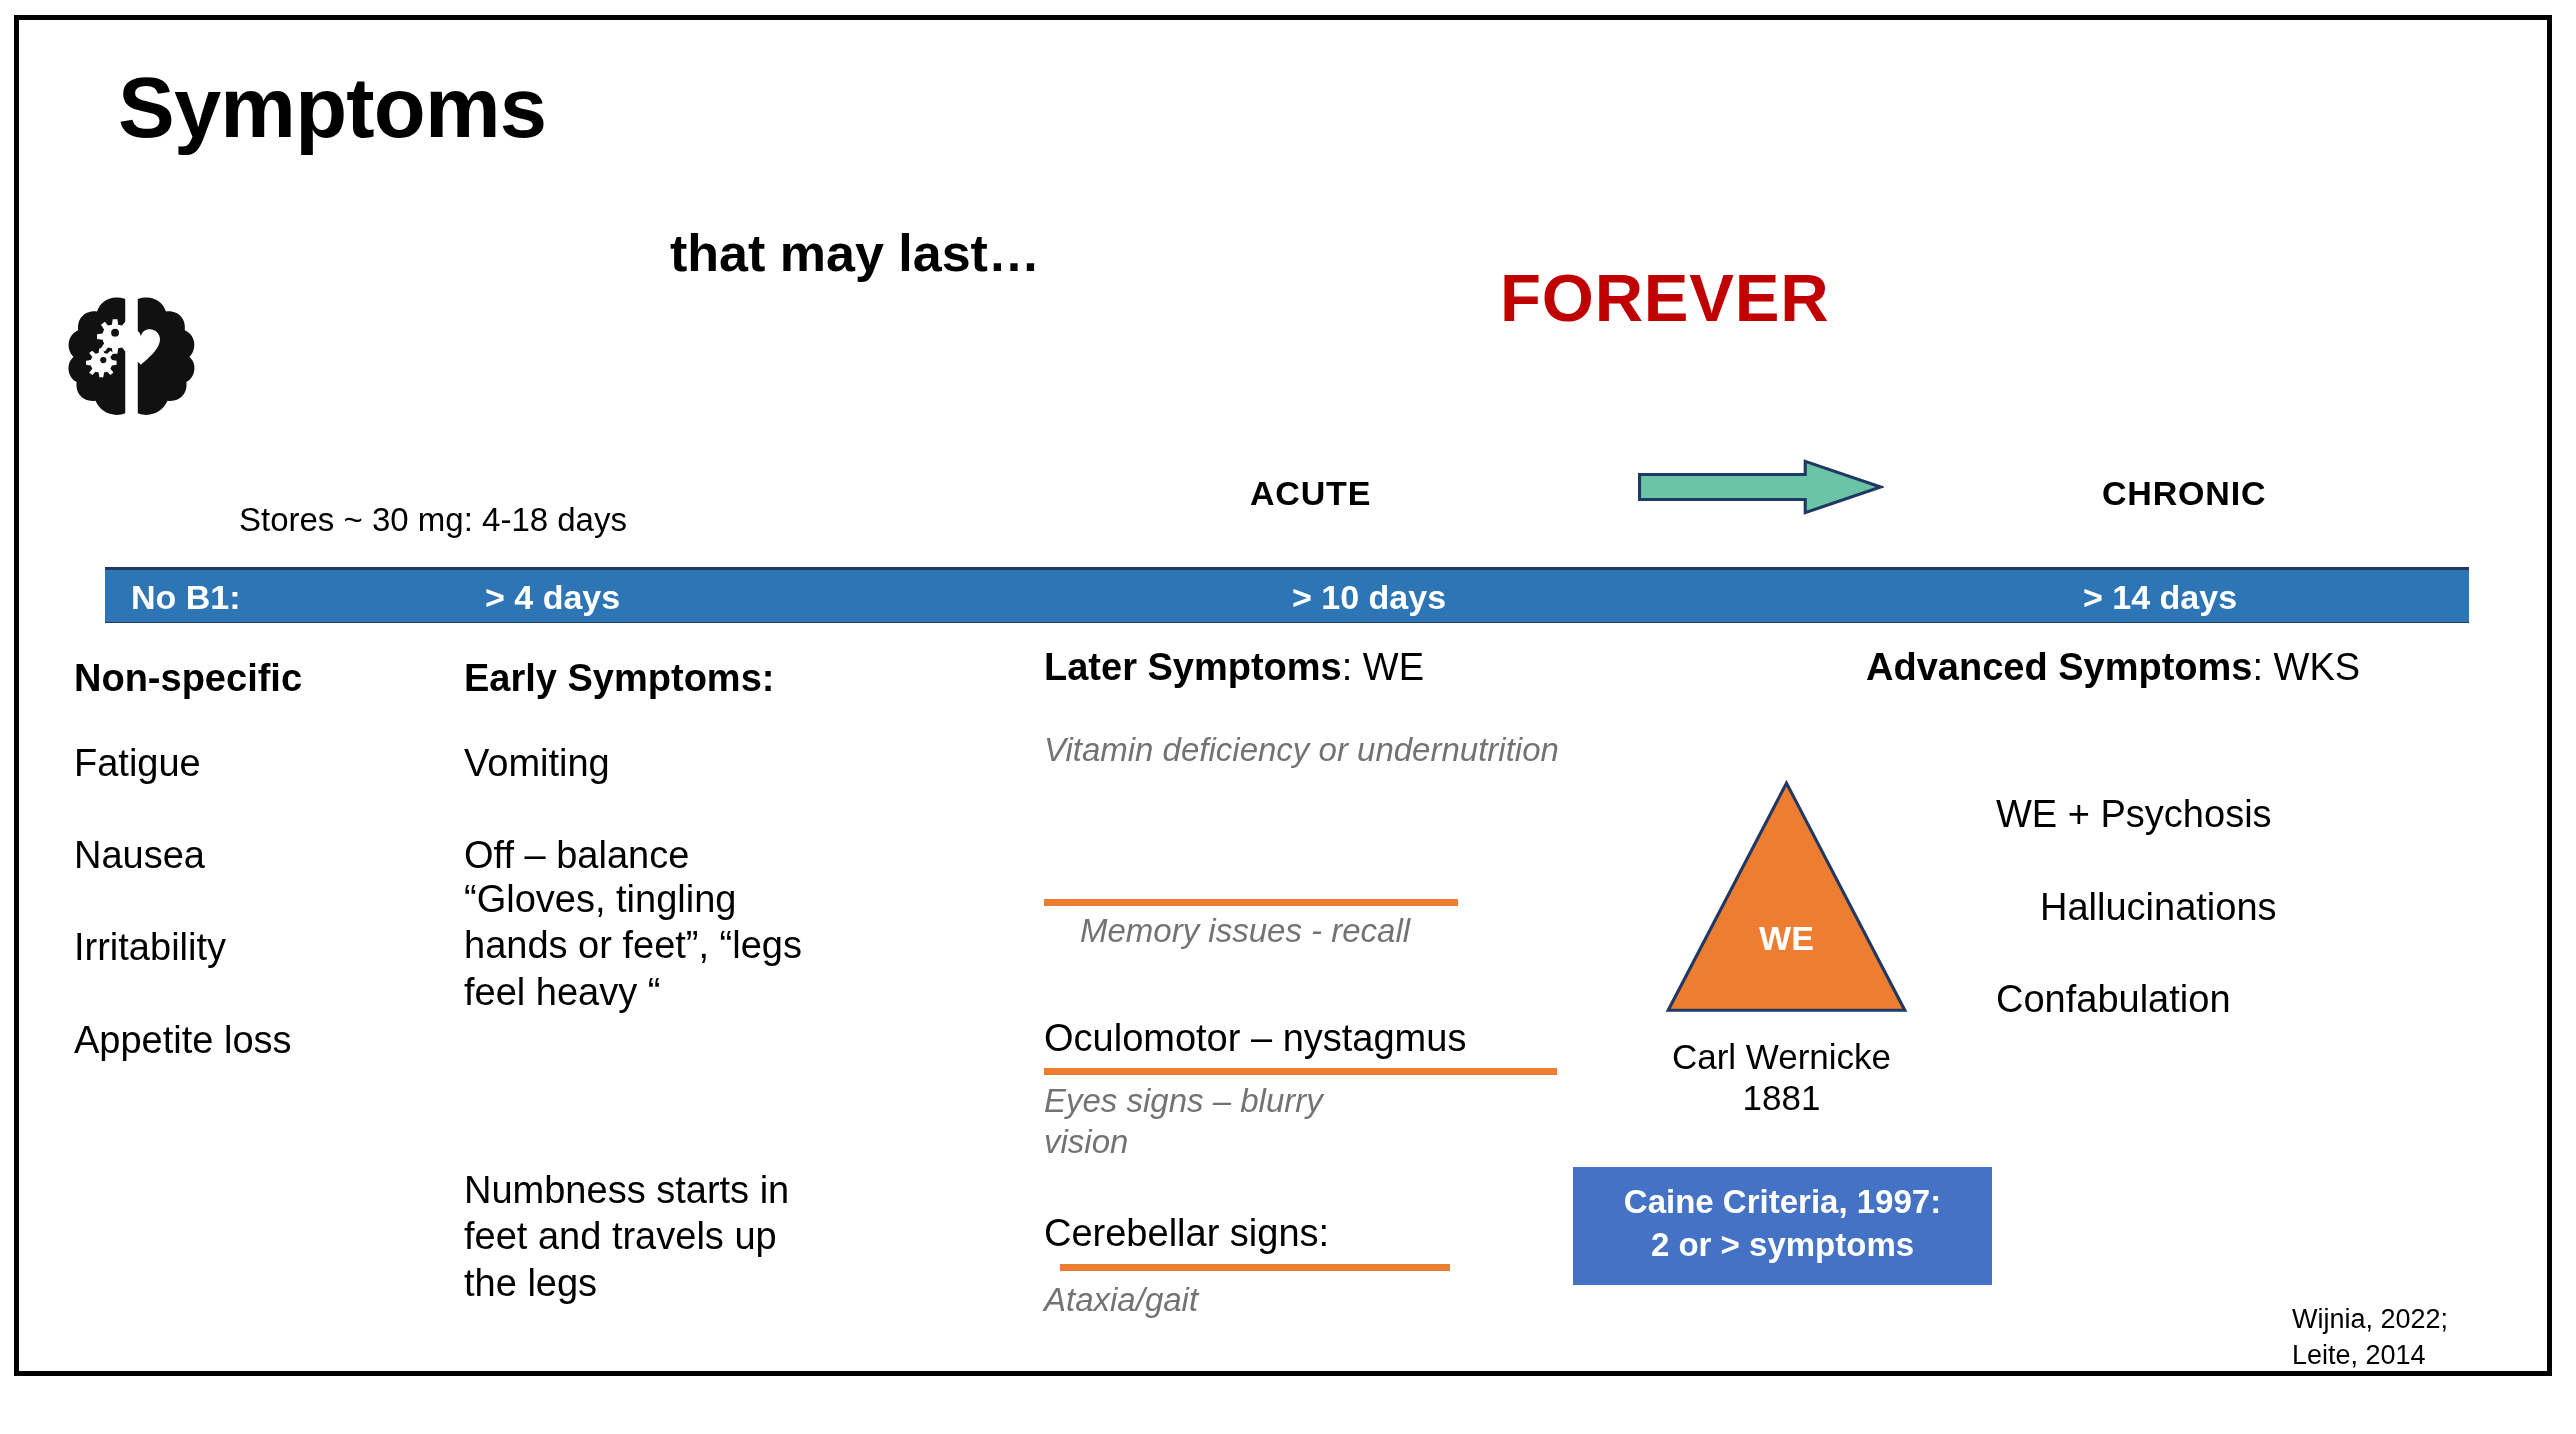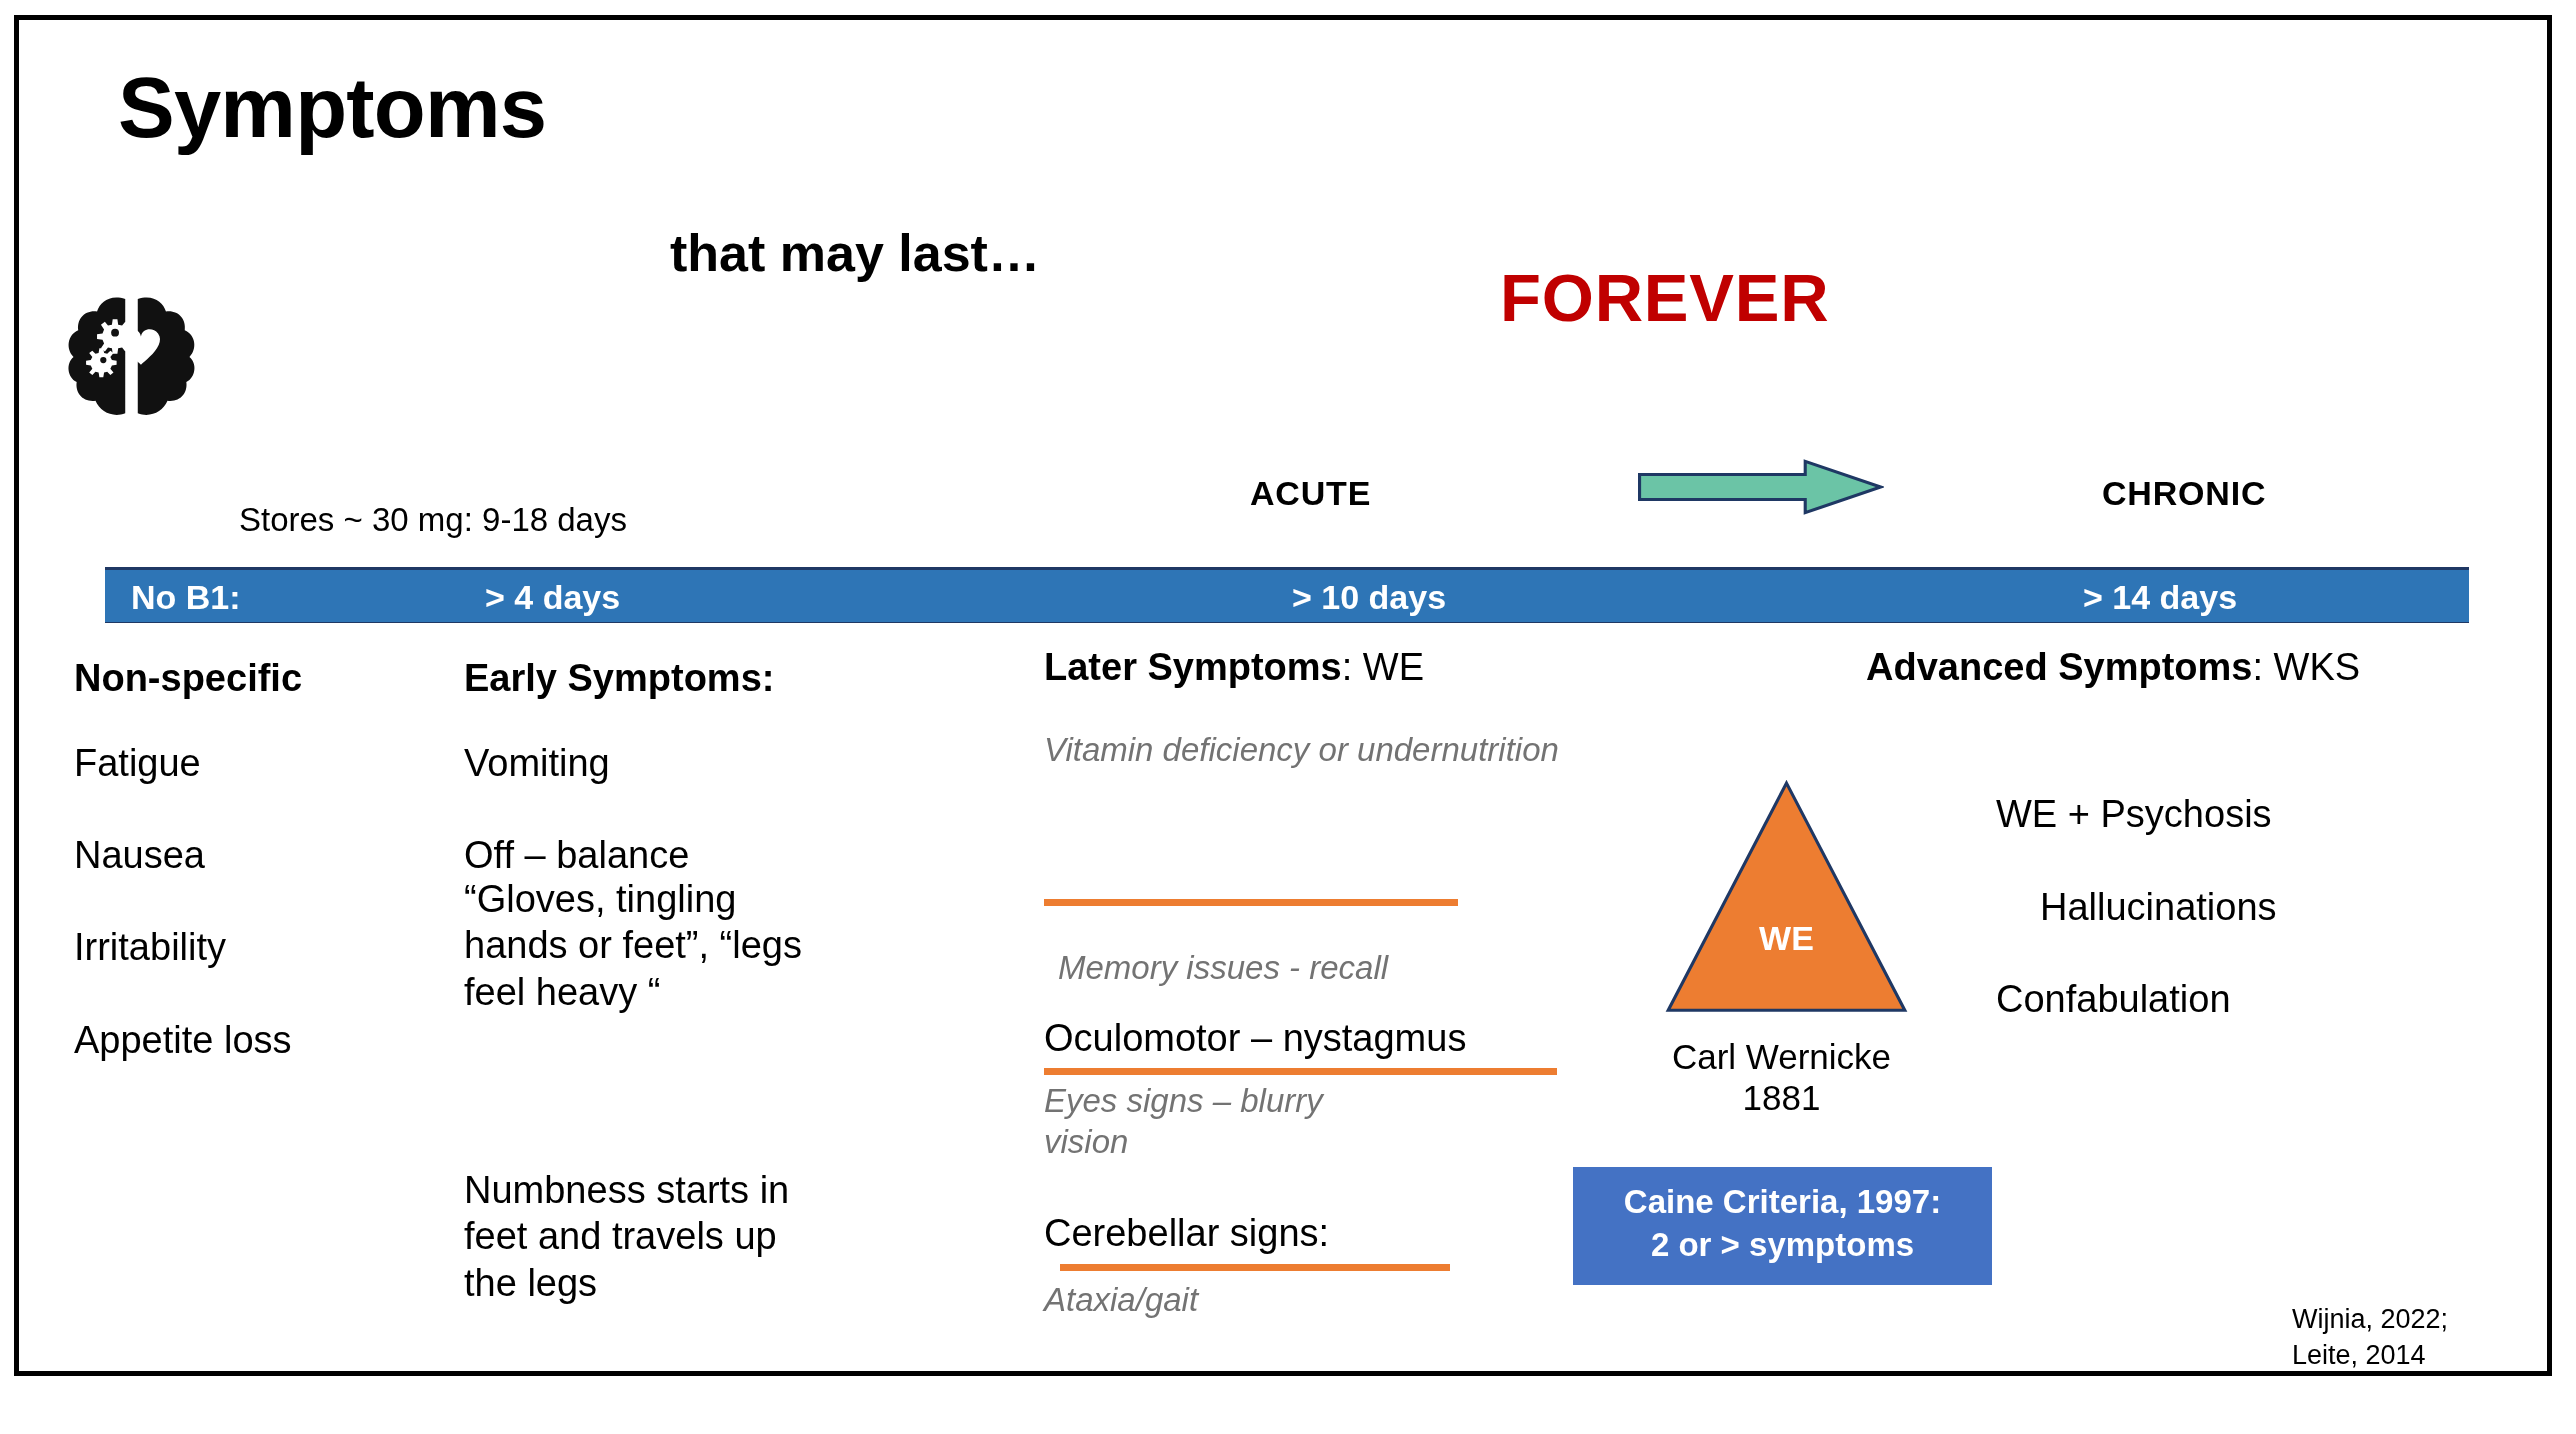--- a/index.html
+++ b/index.html
@@ -134,21 +134,21 @@
 
   
   #col3-head   { left: 1044px; top: 646px; }
   #col3-sub    { left: 1044px; top: 729px; }
   #col3-item1  { left: 1044px; top: 846px; }
   #ul-item1 {
     left: 1044px; top: 899px;
     width: 414px; height: 7px;
     background: #ED7D31;
   }
-  #col3-item1-sub { left: 1058px; top: 910px; margin-top: 37px; }
+  #col3-item1-sub { left: 1080px; top: 910px; }
   #col3-item2  { left: 1044px; top: 1015px; }
   #ul-item2 {
     left: 1044px; top: 1068px;
     width: 513px; height: 7px;
     background: #ED7D31;
   }
   #col3-item2-sub { left: 1044px; top: 1080px; width: 329px; }
   #col3-item3  { left: 1044px; top: 1210px; }
   #ul-item3 {
     left: 1060px; top: 1264px;
@@ -234,21 +234,21 @@
         <path d="M44 84 l4 -1 1 -6 5 0 1 6 4 1 4 -4 4 3 -4 5 2 4 6 1 0 5 -6 1 -2 4 4 5 -4 3
                  -4 -4 -4 1 -1 6 -5 0 -1 -6 -4 -1 -4 4 -4 -3 4 -5 -2 -4 -6 -1 0 -5 6 -1 2 -4 -4 -5 4 -3 z"></path>
         <circle cx="54" cy="92" r="4" fill="#111111"></circle>
       </g>
 
       <path d="M128 60 c-7 -9 -21 -7 -23 4 c-2 -11 -16 -13 -23 -4 c-7 9 1 22 11 31
                c5 5 10 9 12 11 c2 -2 7 -6 12 -11 c10 -9 18 -22 11 -31 z" fill="#ffffff" transform="translate(8,4) scale(0.95) translate(-6,-3)"></path>
     </svg>
   </div>
 
-  <div class="abs" id="stores-note">Stores ~ 30 mg:  9-18 days</div>
+  <div class="abs" id="stores-note">Stores ~ 30 mg:  4-18 days</div>
 
   <div class="abs" id="label-acute">ACUTE</div>
   <div class="abs" id="label-chronic">CHRONIC</div>
 
   <div class="abs" id="stage-arrow">
     <svg viewBox="0 0 315 72" width="247" height="56">
       <polygon points="2,20 215,20 215,3 312,36 215,69 215,52 2,52" fill="#6BC4A6" stroke="#1F3864" stroke-width="4"></polygon>
     </svg>
   </div>
 

